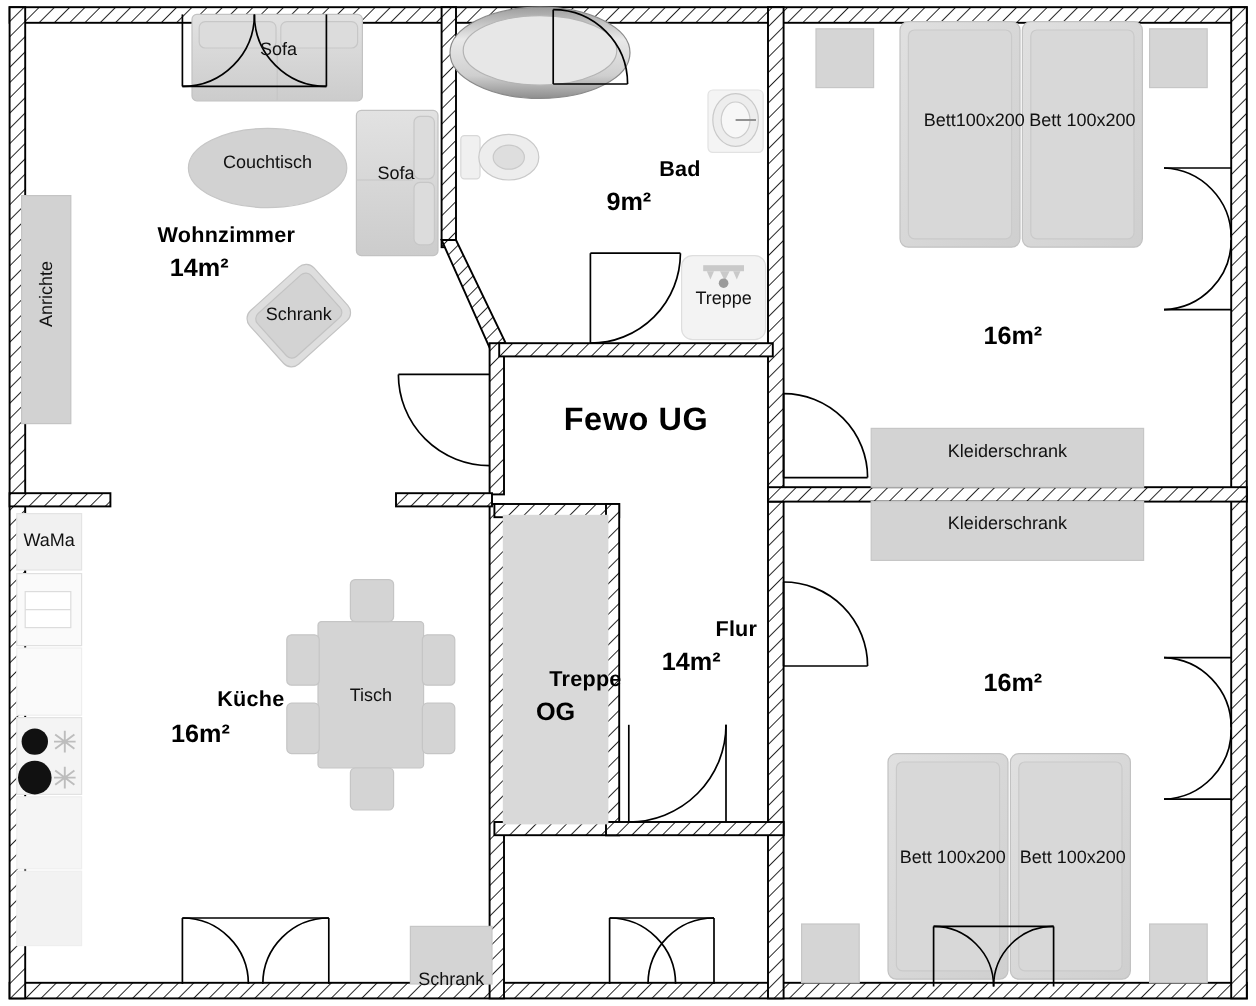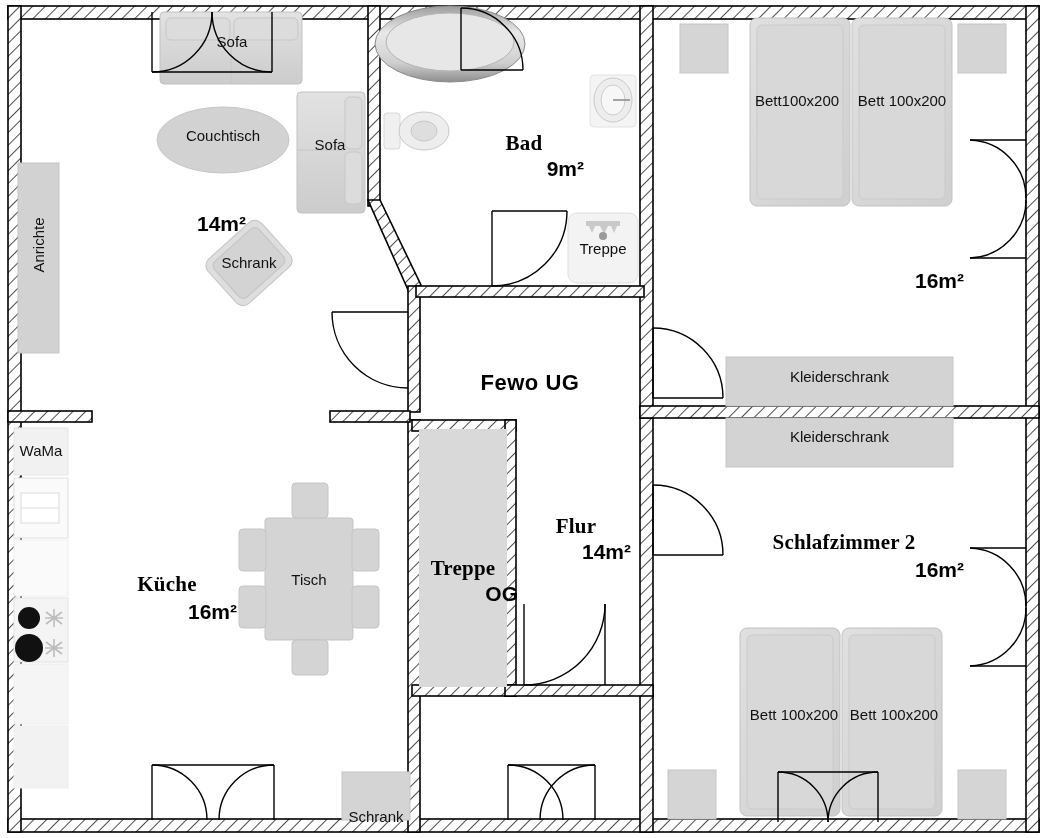--- a/index.html
+++ b/index.html
@@ -12,41 +12,39 @@
   }
   #plan svg{position:absolute;left:0;top:0;}
   .lbl{
     position:absolute;
     color:#000;
     white-space:nowrap;
     pointer-events:none;
   }
   .room-name{
     font-weight:bold;
-    font-size:21px;
+    font-size:18px;
     letter-spacing:.2px;
-    text-align:center;
-    font-family:Liberation Serif, serif;
+    text-align:right;
   }
   .room-area{
     font-weight:bold;
     font-size:21px;
-    text-align:right;
+    text-align:center;
   }
   .furn-lbl{
     font-size:15px;
     font-weight:normal;
     color:#111;
     text-align:center;
   }
   .big-title{
     font-weight:bold;
-    font-size:22px;
+    font-size:27px;
     letter-spacing:.5px;
-    margin-top:36px;
   }
   .rot{transform-origin:left top;}
 </style>
 </head>
 <body>
 
 <div id="plan">
 
   <svg width="1047" height="838" viewBox="0 0 1047 838">
     <defs>
@@ -308,28 +306,28 @@
       <g fill="none" stroke="#000" stroke-width="1.4">
         <path d="M778,772 L778,822"></path>
         <path d="M778,772 A50,50 0 0 1 828,822"></path>
         <path d="M878,772 L878,822"></path>
         <path d="M878,772 A50,50 0 0 0 828,822"></path>
         <path d="M778,772 L878,772"></path>
       </g>
     </g>
   </svg>
 
+  <div class="lbl room-name" style="left:86px;top:186px;width:160px;">Wohnzimmer</div>
   <div class="lbl room-area" style="left:86px;top:212px;width:160px;">14m²</div>
 
   <div class="lbl room-name" style="left:464px;top:131px;width:120px;">Bad</div>
   <div class="lbl room-area" style="left:464px;top:157px;width:120px;">9m²</div>
 
   <div class="lbl room-area" style="left:724px;top:269px;width:240px;">16m²</div>
 
-  <div class="lbl room-name" style="left:724px;top:530px;width:240px;">Schlafzimmer 2</div>
   <div class="lbl room-area" style="left:724px;top:558px;width:240px;">16m²</div>
 
   <div class="lbl room-name" style="left:97px;top:572px;width:140px;">Küche</div>
   <div class="lbl room-area" style="left:97px;top:600px;width:140px;">16m²</div>
 
   <div class="lbl room-name" style="left:521px;top:514px;width:110px;">Flur</div>
   <div class="lbl room-area" style="left:521px;top:540px;width:110px;">14m²</div>
 
   <div class="lbl room-name" style="left:408px;top:556px;width:110px;">Treppe</div>
   <div class="lbl room-area" style="left:408px;top:582px;width:110px;">OG</div>
@@ -342,21 +340,21 @@
   <div class="lbl furn-lbl" style="left:163px;top:127px;width:120px;">Couchtisch</div>
 
   <div class="lbl furn-lbl" style="left:290px;top:136px;width:80px;">Sofa</div>
 
   <div class="lbl furn-lbl" style="left:209px;top:254px;width:80px;">Schrank</div>
 
   <div class="lbl furn-lbl rot" style="left:30px;top:305px;width:120px;transform:rotate(-90deg);">Anrichte</div>
 
   <div class="lbl furn-lbl" style="left:563px;top:240px;width:80px;">Treppe</div>
 
-  <div class="lbl furn-lbl" style="left:740px;top:92px;width:114px;">Bett100x200</div>
+  <div class="lbl furn-lbl" style="left:740px;top:92px;width:114px;text-align:right;">Bett100x200</div>
 
   <div class="lbl furn-lbl" style="left:845px;top:92px;width:114px;">Bett 100x200</div>
 
   <div class="lbl furn-lbl" style="left:726px;top:368px;width:227px;">Kleiderschrank</div>
 
   <div class="lbl furn-lbl" style="left:726px;top:428px;width:227px;">Kleiderschrank</div>
 
   <div class="lbl furn-lbl" style="left:737px;top:706px;width:114px;">Bett 100x200</div>
 
   <div class="lbl furn-lbl" style="left:837px;top:706px;width:114px;">Bett 100x200</div>

